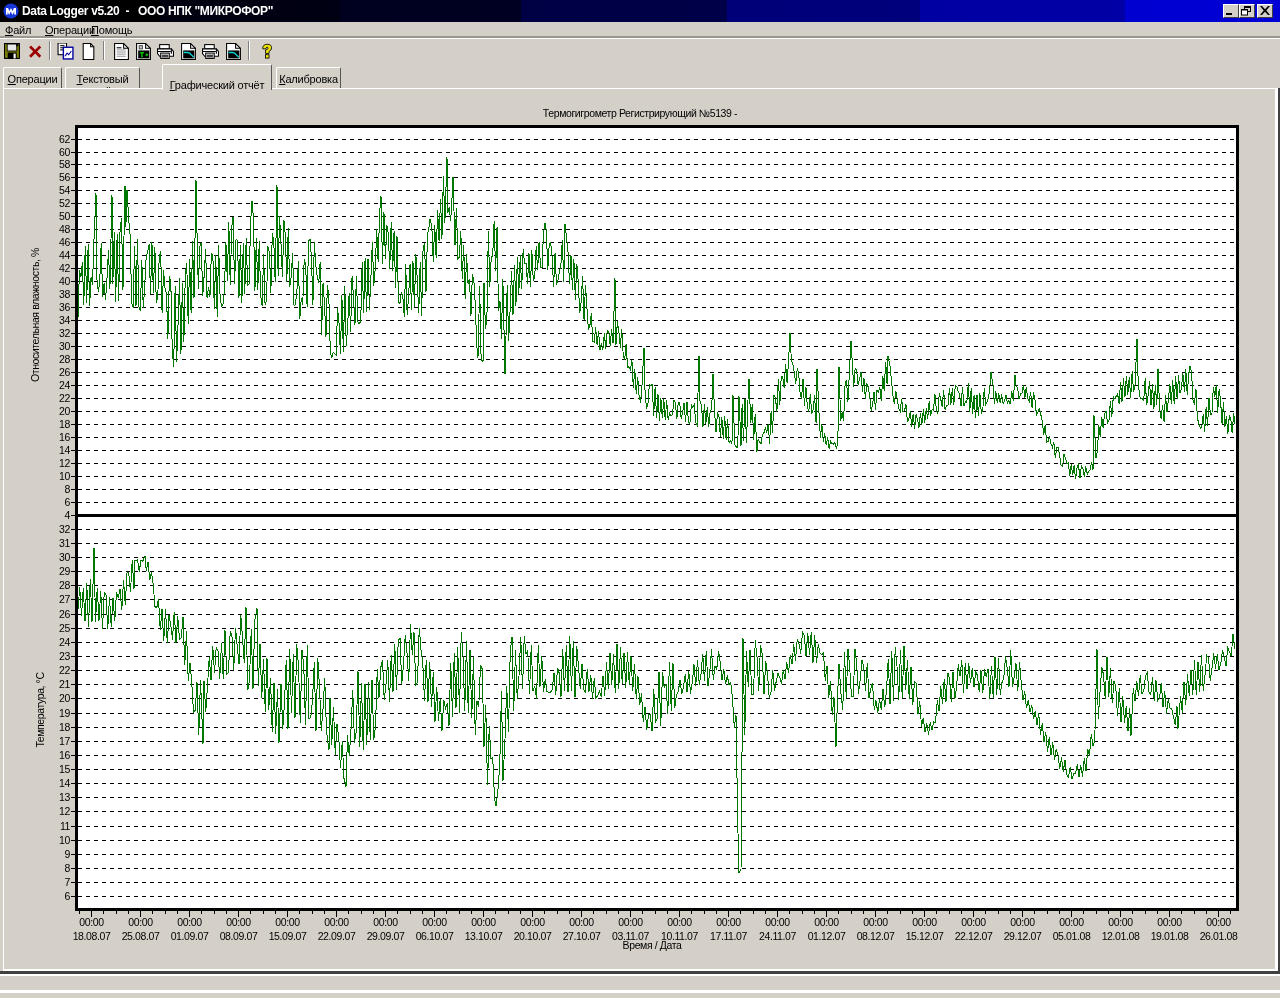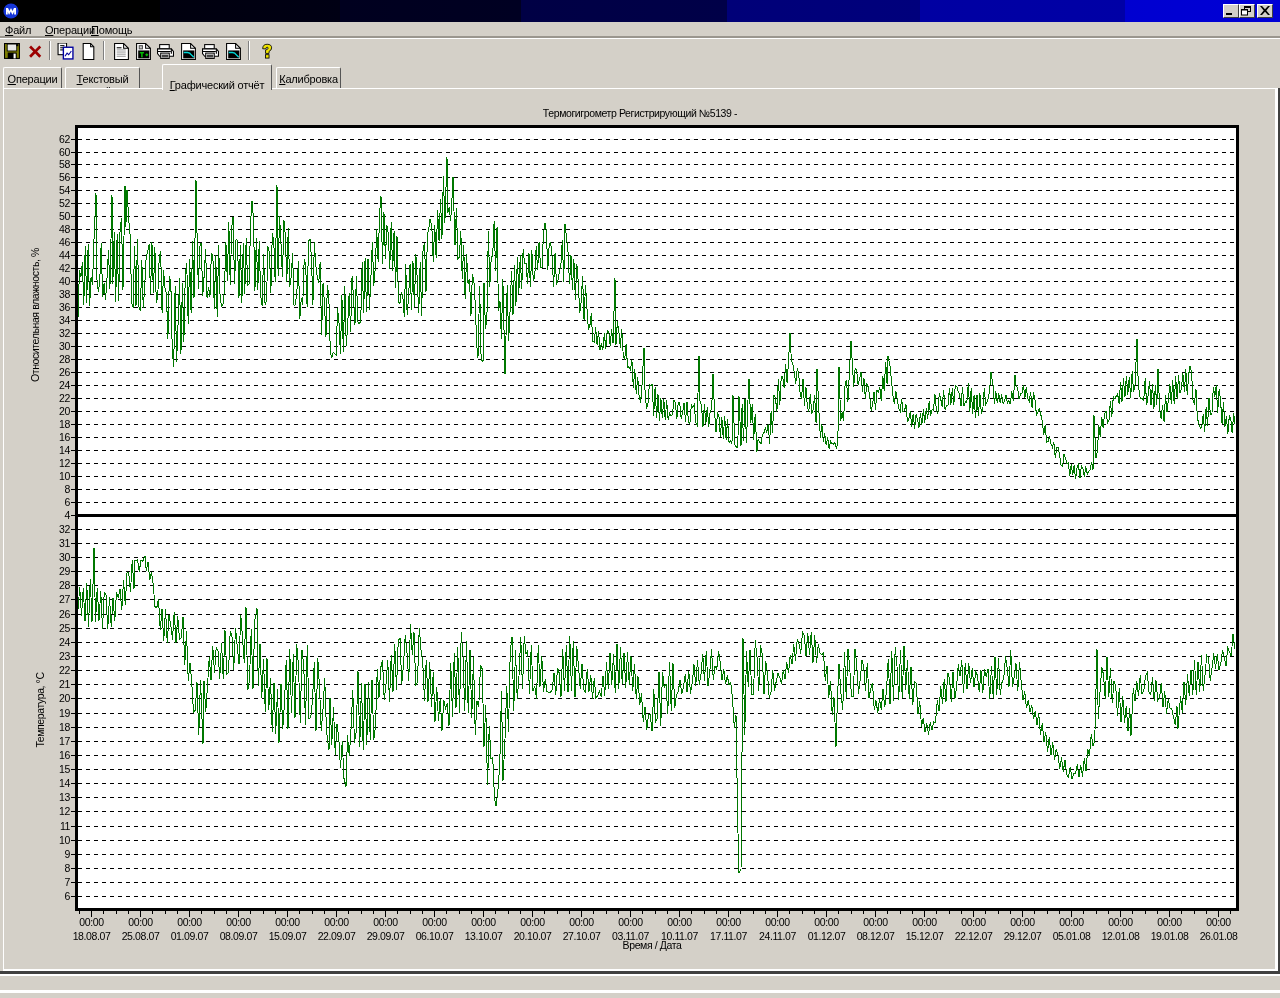--- a/index.html
+++ b/index.html
@@ -34,20 +34,21 @@
 .tl { font-size:10.5px; letter-spacing:-0.4px; fill:#000; }
 text { font-family:"Liberation Sans", sans-serif; }
 </style></head>
 <body>
 <div id="win">
   <div id="title">
       <svg width="16" height="16" viewBox="0 0 16 16" style="margin:3px 3px 0 3px">
         <circle cx="8" cy="8" r="7.6" fill="#1636d8"></circle>
         <path d="M3 11.5 L3 5 L5 5 L6.5 8 L8 5 L9.5 8 L11 5 L13 5 L13 11.5 L11.2 11.5 L11.2 8.6 L9.7 11.5 L9.2 11.5 L7.8 8.6 L6.4 11.5 L5.8 11.5 L4.7 8.8 L4.7 11.5 Z" fill="#fff"></path>
       </svg>
+      <span class="txt">Data Logger v5.20  -   ООО НПК "МИКРОФОР"</span>
 <div class="wbtn" style="right:41px">
         <svg width="12" height="10" viewBox="0 0 12 10">
           <rect x="1" y="7" width="6" height="2" fill="#000"></rect>
         </svg>
       </div>
 <div class="wbtn" style="right:25px">
         <svg width="12" height="10" viewBox="0 0 12 10">
           <rect x="3" y="0" width="7" height="2" fill="#000"></rect>
           <rect x="3.5" y="1" width="6" height="4.5" fill="none" stroke="#000"></rect>
           <rect x="0" y="3" width="7" height="2" fill="#000"></rect>

